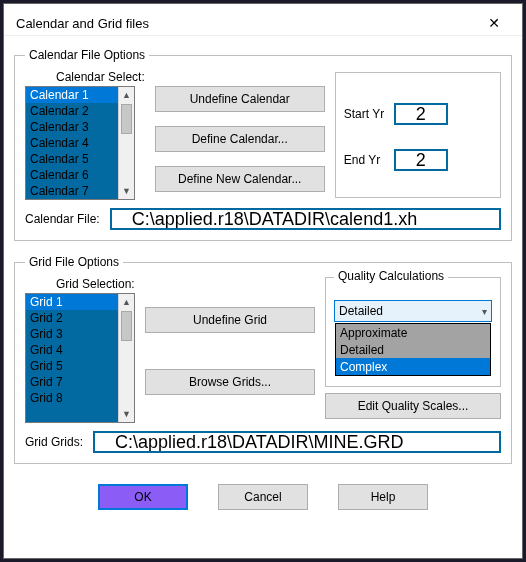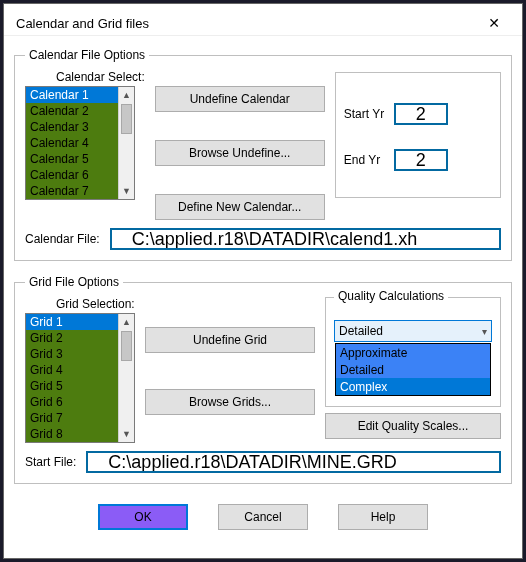--- a/index.html
+++ b/index.html
@@ -46,21 +46,21 @@
     margin: 6px 0 8px 0;
     padding: 8px 10px 10px 10px;
   }
   legend { padding: 0 4px; font-size: 12px; }
   .row { display: flex; gap: 10px; }
   .listbox-wrap {
     position: relative;
     width: 110px;
     height: 114px;
     border: 1px solid #7a7a7a;
-    background: #4d7c0f;
+    background: #0369a1;
     overflow: hidden;
   }
   .listbox-wrap.small { height: 130px; }
   .listbox {
     position: absolute;
     left:0; top:0; right:16px; bottom:0;
     overflow: hidden;
   }
   .listbox .item {
     padding: 0 4px;
@@ -99,21 +99,21 @@
     display: inline-flex;
     align-items: center;
     justify-content: center;
     padding: 0 10px;
     font-size: 12px;
     min-width: 90px;
   }
   .btn-col {
     display: flex;
     flex-direction: column;
-    gap: 28px;
+    gap: 14px;
   }
   .btn-col .btn { width: 170px; }
   .inner-group {
     border: 1px solid #bfbfbf;
     padding: 8px;
     position: relative;
   }
   .inner-group .label {
     position: absolute;
     top: -9px; left: 8px;
@@ -151,21 +151,21 @@
     padding: 0 4px;
     position: relative;
   }
   .dropdown .chev {
     margin-left:auto; font-size:10px; color:#555;
   }
   .dropdown-list {
     position:absolute;
     left:0; right:0; top:22px;
     border:1px solid #000;
-    background:#3b82f6;
+    background:#a3a3a3;
     z-index:10;
   }
   .dropdown-list .opt {
     padding: 1px 4px;
     height:17px;
     line-height:17px;
   }
   .dropdown-list .opt.sel {
     background:#0078d7; color:#fff;
   }
@@ -211,21 +211,21 @@
             <div class="scrollbar">
               <div class="arrow">▲</div>
               <div class="thumb"></div>
               <div class="arrow" style="position:absolute;bottom:0;left:0;right:0">▼</div>
             </div>
           </div>
         </div>
 
         <div class="btn-col" style="padding-top:16px">
           <div class="btn">Undefine Calendar</div>
-          <div class="btn">Browse Undefine...</div>
+          <div class="btn">Define Calendar...</div>
           <div class="btn">Define New Calendar...</div>
         </div>
 
         <div class="inner-group" style="flex:1; margin-top:2px; height:126px">
           <div class="field-row" style="margin-top:22px">
             <label>Start Yr</label>
             <input type="text" style="width: 54px;" value="2023">
           </div>
           <div class="field-row" style="margin-top:24px">
             <label>End  Yr</label>
@@ -246,21 +246,20 @@
 
         <div>
           <span class="col-label">Grid Selection:</span>
           <div class="listbox-wrap small">
             <div class="listbox">
               <div class="item selected">Grid 1</div>
               <div class="item">Grid 2</div>
               <div class="item">Grid 3</div>
               <div class="item">Grid 4</div>
               <div class="item">Grid 5</div>
-              <div class="item">Grid 6</div>
               <div class="item">Grid 7</div>
               <div class="item">Grid 8</div>
             </div>
             <div class="scrollbar">
               <div class="arrow">▲</div>
               <div class="thumb"></div>
               <div class="arrow" style="position:absolute;bottom:0;left:0;right:0">▼</div>
             </div>
           </div>
         </div>
@@ -282,21 +281,21 @@
                 <div class="opt">Detailed</div>
                 <div class="opt sel">Complex</div>
               </div>
             </div>
           </div>
           <div class="btn" style="width:100%; margin-top:6px">Edit Quality Scales...</div>
         </div>
       </div>
 
       <div class="path-row">
-        <label>Start File:</label>
+        <label>Grid Grids:</label>
         <input type="text" value="C:\applied.r18\DATADIR\MINE.GRD" style="">
       </div>
     </fieldset>
 
     <div class="footer">
       <div class="btn default">OK</div>
       <div class="btn">Cancel</div>
       <div class="btn">Help</div>
     </div>
 

